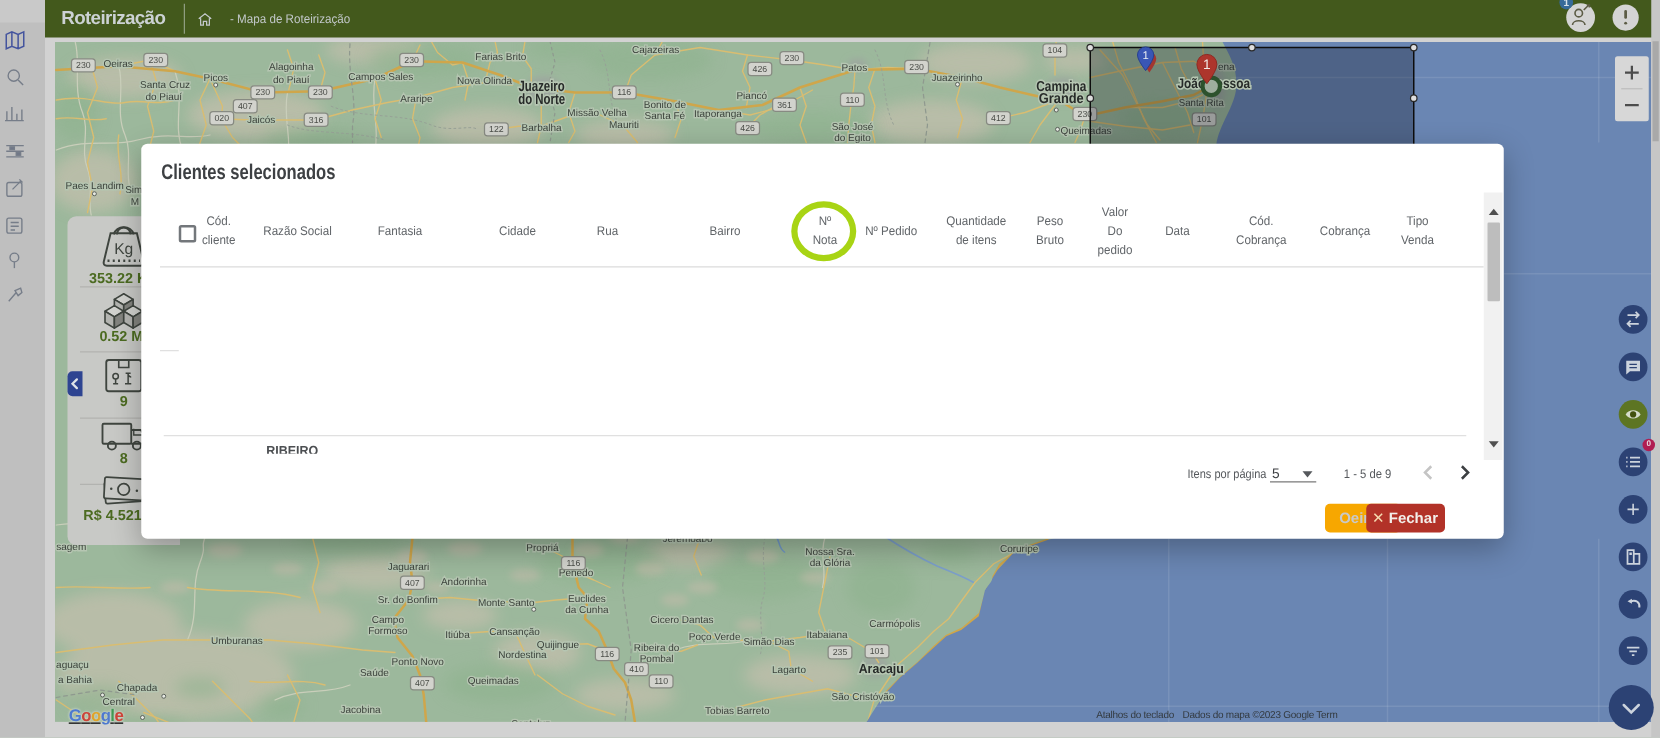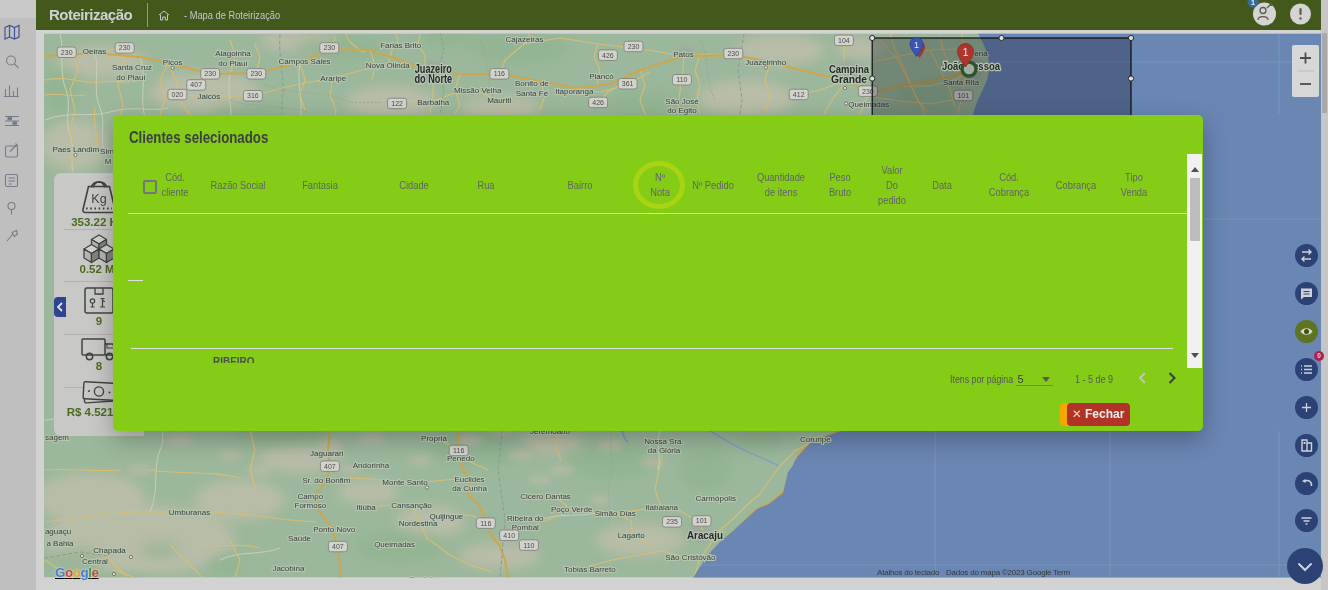--- a/index.html
+++ b/index.html
@@ -13,35 +13,35 @@
   #sidebartop{left:0;top:0;width:36px;height:18px;background:#c9c9c9;}
   #rightstrip{left:1321px;top:0;width:7px;height:590px;background:#c6c6c6;}
   #rightthumb{left:1322px;top:33px;width:5px;height:80px;background:#a9a9a9;}
   #stats{left:54px;top:173px;width:90px;height:263px;background:#c8c9c6;border-radius:7px 0 0 7px;}
   .statsep{position:absolute;left:10px;right:0px;height:1px;background:#b2b3b0;}
   #collapse{left:54px;top:297px;width:12px;height:20px;background:#2e4491;border-radius:4px 0 0 4px;}
   #zoomctl{left:1292px;top:45px;width:27px;height:52px;background:#d7d7d7;border-radius:2px;}
   .fab{position:absolute;left:1295px;width:23px;height:23px;border-radius:50%;background:#2c4274;}
   #fabbig{left:1287px;top:548px;width:36px;height:36px;border-radius:50%;background:#2c4274;}
   #badge{left:1314px;top:351px;width:10px;height:10px;border-radius:50%;background:#b01d52;color:#e8d7de;font-size:6.5px;text-align:center;line-height:10px;font-weight:bold;}
-  #modal{left:112.5px;top:114.5px;width:1090px;height:316.5px;background:#84cc16;border-radius:5px;box-shadow:0 8px 24px rgba(0,0,0,0.28);}
+  #modal{left:112.5px;top:114.5px;width:1090px;height:316.5px;background:#ffffff;border-radius:5px;box-shadow:0 8px 24px rgba(0,0,0,0.28);}
   #mtitle{left:16px;top:13px;font-size:17px;font-weight:bold;color:#3d4043;transform:scaleX(0.78);transform-origin:left;}
   .hcell{position:absolute;transform:translateX(-50%) scaleX(0.93);text-align:center;font-size:10px;color:#606468;line-height:15px;white-space:nowrap;}
   #headline{left:15.5px;top:98px;width:1059px;height:1px;background:#dcdcdc;}
   #chk{left:30.5px;top:65.5px;width:14px;height:14px;border:2px solid #73777b;border-radius:2px;box-sizing:border-box;}
   #greenring{left:520px;top:46px;width:52px;height:48px;border:5.5px solid #a8d414;border-radius:50%;box-sizing:border-box;}
   #rowfrag{left:15.5px;top:165px;width:15px;height:1px;background:#e0e0e0;}
   #rowline{left:18px;top:233.5px;width:1042px;height:1px;background:#e0e0e0;}
   #ribeiro{left:100px;top:240px;width:200px;height:8px;overflow:hidden;font-size:10.5px;font-weight:bold;color:#4c4f52;transform:scaleX(0.95);transform-origin:left;}
   #msb{left:1074.5px;top:39px;width:15px;height:214px;background:#f1f1f1;}
   #msbthumb{position:absolute;left:2.5px;top:24px;width:10px;height:63px;background:#bdbdbd;border-radius:1px;}
   .msbarrow{position:absolute;left:3.5px;width:0;height:0;border-left:4px solid transparent;border-right:4px solid transparent;}
   .mbtn{position:absolute;top:288.5px;height:23px;border-radius:4px;font-size:12px;font-weight:bold;text-align:center;line-height:23px;}
   #btnremove{left:947px;width:61px;background:#f7a700;color:#c9c9c9;}
-  #btnclose{left:954px;width:63px;background:#b23228;color:#f3eeea;}
+  #btnclose{left:980px;width:63px;background:#b23228;color:#f3eeea;}
   .mapsmall{font-size:8px;fill:#3b423b;paint-order:stroke;stroke:#b6c6b2;stroke-width:2.2px;text-anchor:middle;}
   .mapbold{font-weight:bold;fill:#272b29;paint-order:stroke;stroke:#b6c6b2;stroke-width:2.6px;text-anchor:middle;}
   .shtext{font-size:7px;fill:#4a4d48;text-anchor:middle;}
   .octext{font-size:8px;letter-spacing:-0.2px;fill:#333a40;}
 </style>
 </head>
 <body>
 
   <svg class="abs" id="mapsvg" style="left:0;top:0" width="1328" height="590" viewBox="0 0 1328 590">
     <defs>

